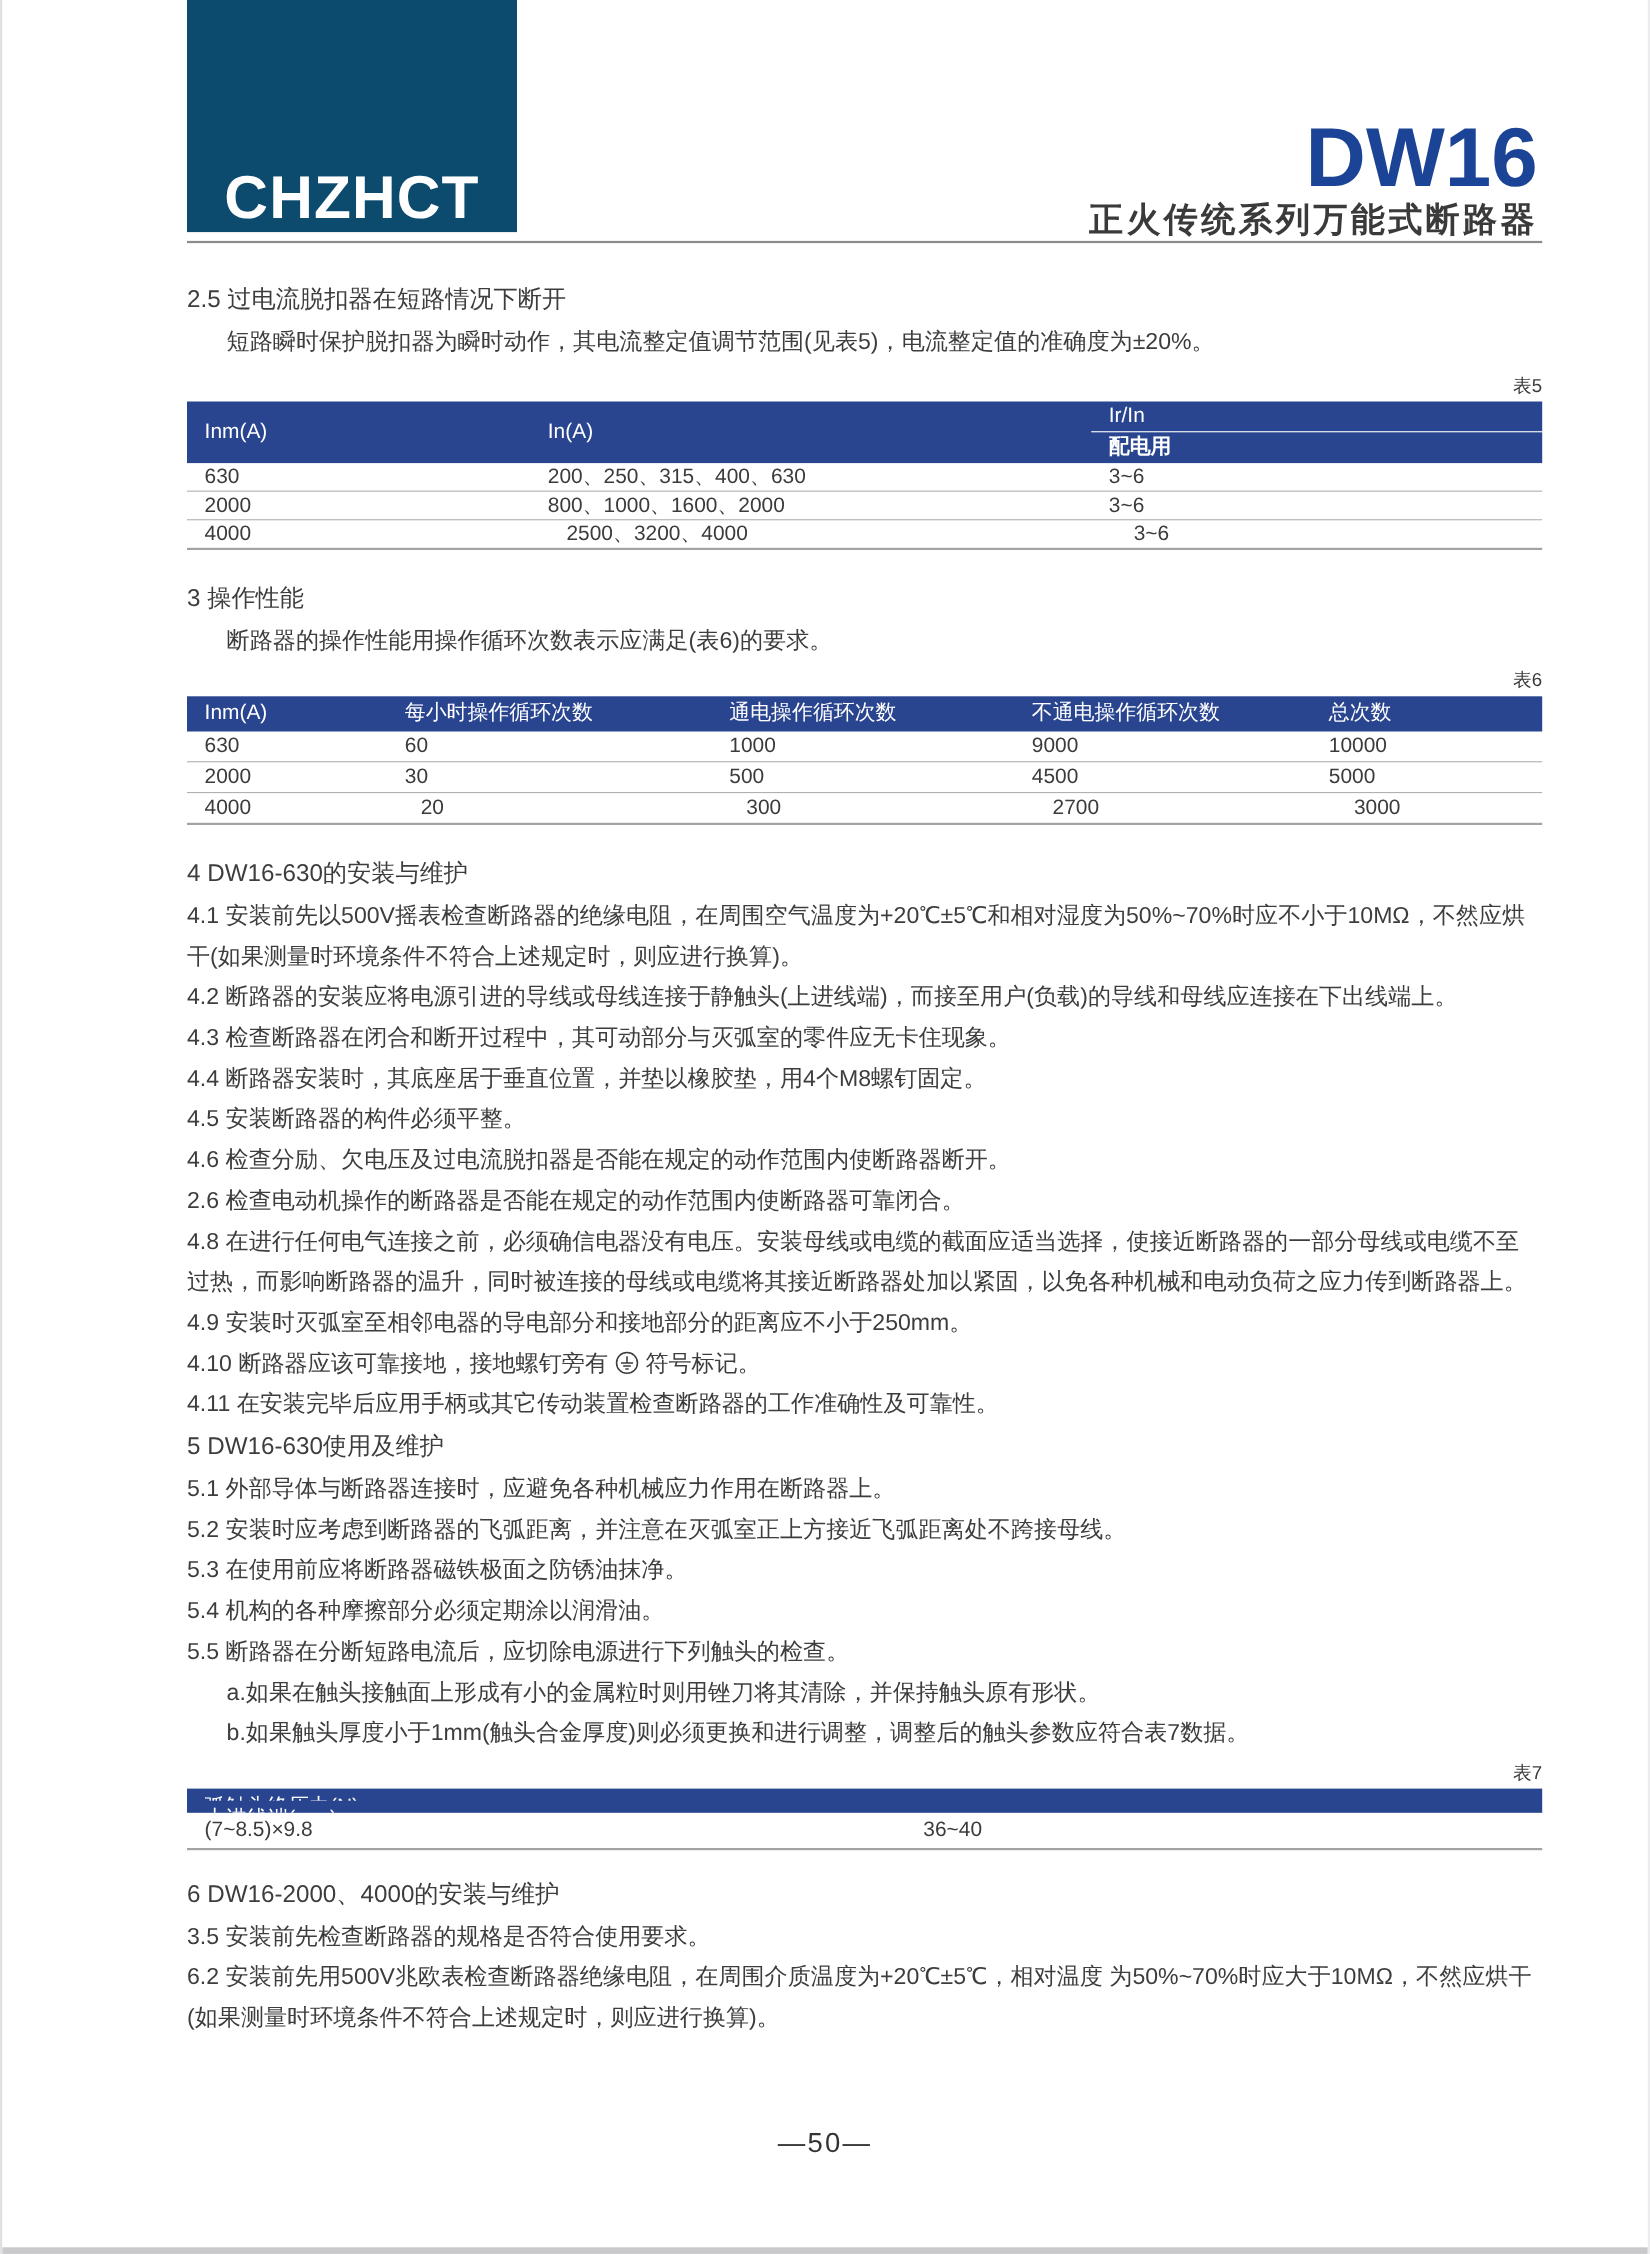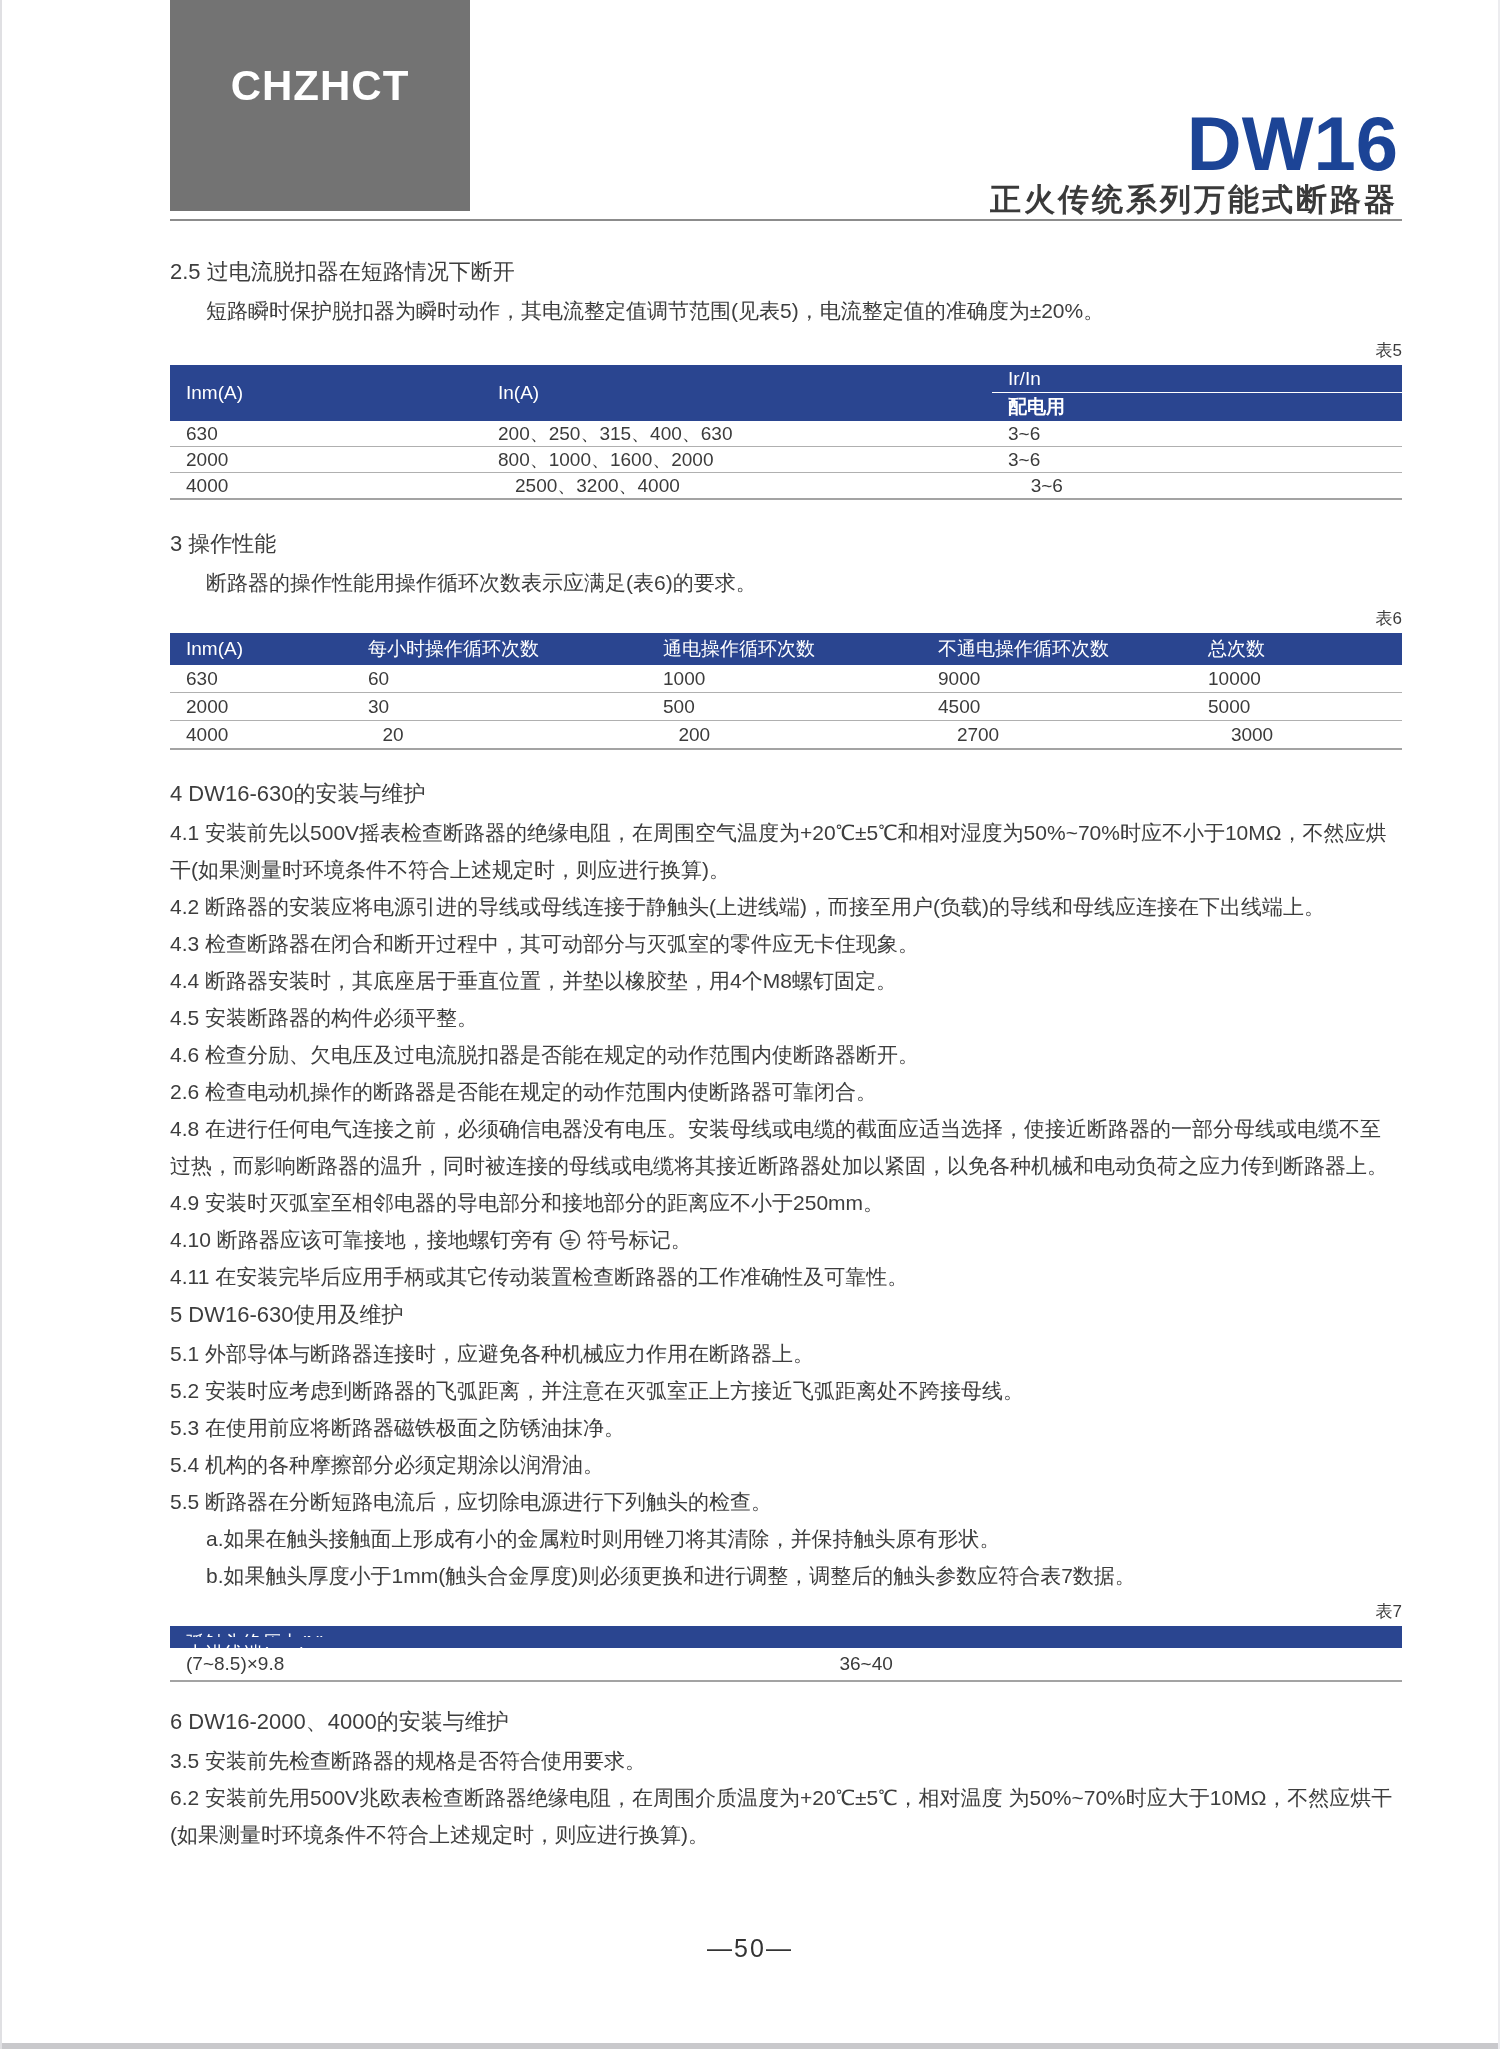--- a/index.html
+++ b/index.html
@@ -6,23 +6,23 @@
   .page {
     position:relative; width:1500px; height:2049px; background:#ffffff;
     font-family:"Liberation Sans", sans-serif; overflow:hidden;
     border-left:2px solid #e0e0e3; border-right:2px solid #ececef; box-sizing:border-box;
   }
   .bottom-strip { position:absolute; left:0; bottom:0; width:100%; height:6px; background:#c9c9cc; }
 
   
   .logo-box {
     position:absolute; left:168px; top:0; width:300px; height:211px;
-    background:#737373; color:#fff; display:flex; align-items:flex-start; justify-content:center;
+    background:#0c4a6e; color:#fff; display:flex; align-items:flex-end; justify-content:center;
     padding-top:62px; box-sizing:border-box;
-    font-weight:bold; font-size:42px; letter-spacing:1px;
+    font-weight:bold; font-size:55px; letter-spacing:1px;
   }
   .model {
     position:absolute; top:106px; right:100px; line-height:1;
     font-size:76px; font-weight:bold; color:#1c4496; letter-spacing:0px;
   }
   .subtitle {
     position:absolute; top:183px; right:100px; line-height:34px;
     font-size:31px; font-weight:bold; color:#3a3a3a; letter-spacing:3px;
   }
   .header-rule { position:absolute; top:219px; left:168px; width:1232px; height:2px; background:#8c8c8c; }
@@ -137,21 +137,21 @@
       <div class="trow">
         <div class="cell c1">2000</div>
         <div class="cell c2">30</div>
         <div class="cell c3">500</div>
         <div class="cell c4">4500</div>
         <div class="cell c5">5000</div>
       </div>
       <div class="trow">
         <div class="cell c1">4000</div>
         <div class="cell c2">20</div>
-        <div class="cell c3">200</div>
+        <div class="cell c3">300</div>
         <div class="cell c4">2700</div>
         <div class="cell c5">3000</div>
       </div>
     </div>
 
     <p class="h mt">4 DW16-630的安装与维护</p>
     <p class="para">4.1 安装前先以500V摇表检查断路器的绝缘电阻，在周围空气温度为+20℃±5℃和相对湿度为50%~70%时应不小于10MΩ，不然应烘干(如果测量时环境条件不符合上述规定时，则应进行换算)。</p>
     <p class="para">4.2 断路器的安装应将电源引进的导线或母线连接于静触头(上进线端)，而接至用户(负载)的导线和母线应连接在下出线端上。</p>
     <p class="para">4.3 检查断路器在闭合和断开过程中，其可动部分与灭弧室的零件应无卡住现象。</p>
     <p class="para">4.4 断路器安装时，其底座居于垂直位置，并垫以橡胶垫，用4个M8螺钉固定。</p>

